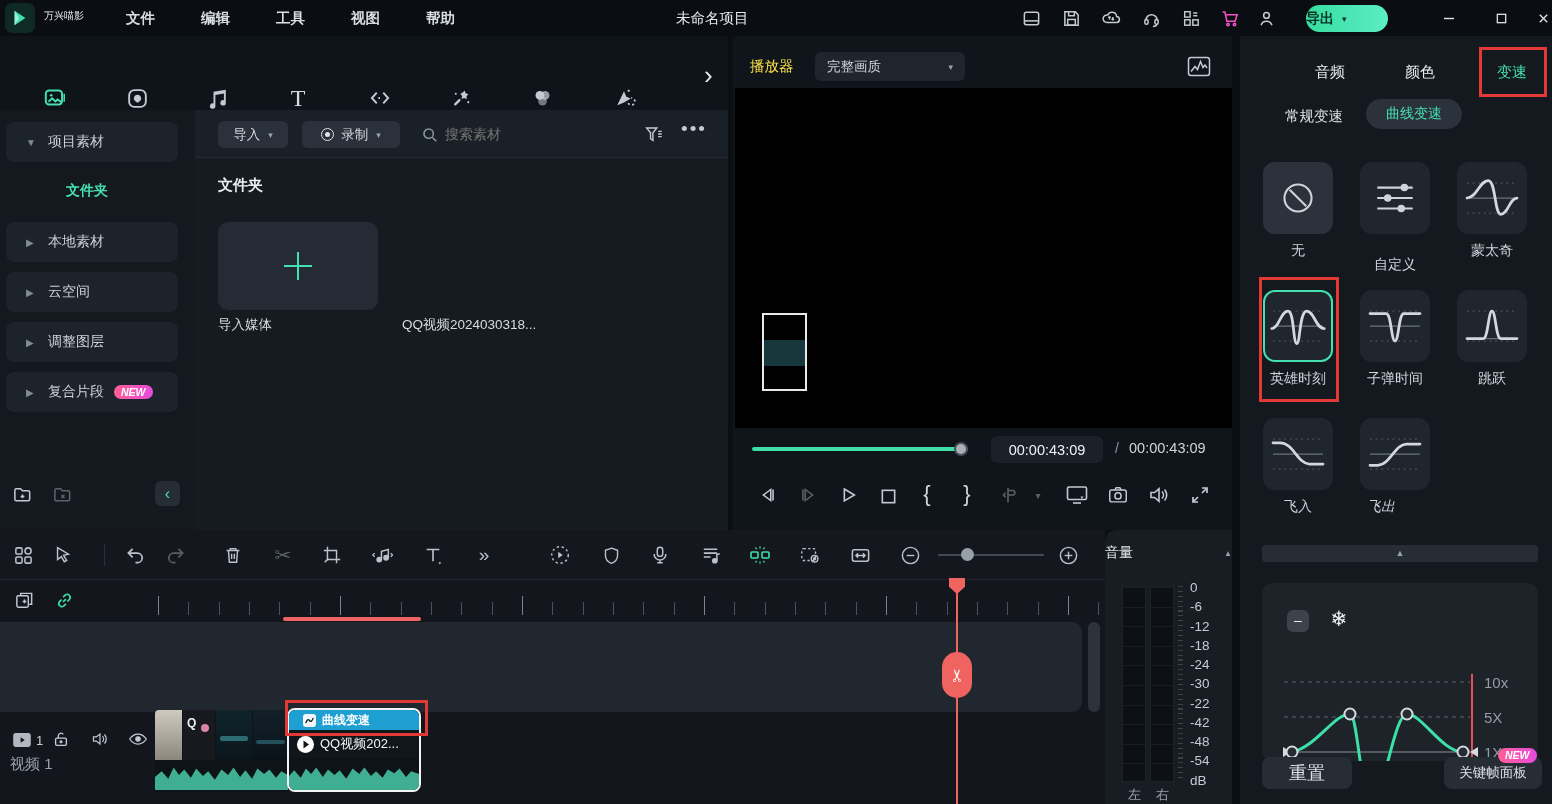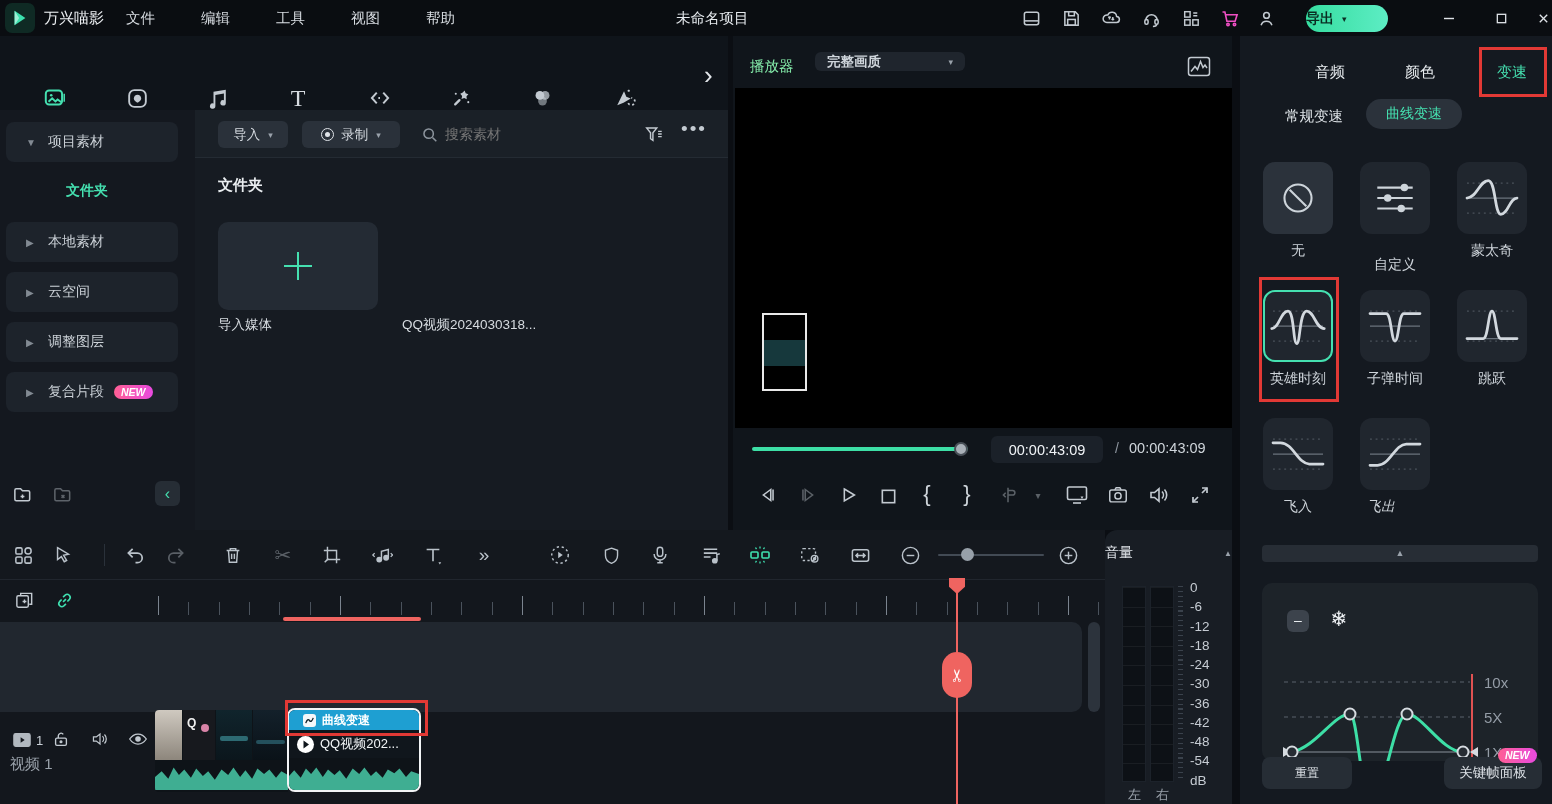--- a/index.html
+++ b/index.html
@@ -42,22 +42,22 @@
 
 <div id="app">
 
   <div class="abs" style="left:0;top:0;width:1552px;height:36px;background:#0a0d11;">
     <div class="abs" style="left:5px;top:3px;width:30px;height:30px;border-radius:7px;background:#0f2a24;display:flex;align-items:center;justify-content:center;">
       <svg width="18" height="18" viewBox="0 0 20 20">
           <path d="M4 2 L16 10 L4 18 Z" fill="#3ce0ae"></path>
           <path d="M4 2 L9 10 L4 18 Z" fill="#9ef0d6"></path>
         </svg>
     </div>
-    <span class="abs" style="left:44px;top:9px;font-size:15px;color:#eef1f4;">万兴喵影</span>
-    <div class="abs flex" style="left:112px;top:0;height:36px;">
+    <span class="abs" style="left:44px;top:9px;font-size:10px;color:#eef1f4;">万兴喵影</span>
+    <div class="abs flex" style="left:112px;top:0;height:36px;font-weight:bold;">
       <span class="menu-item">文件</span>
       <span class="menu-item" style="margin-left:18px;">编辑</span>
       <span class="menu-item" style="margin-left:18px;">工具</span>
       <span class="menu-item" style="margin-left:18px;">视图</span>
       <span class="menu-item" style="margin-left:18px;">帮助</span>
     </div>
     <span class="abs" style="left:676px;top:9px;font-size:14.5px;color:#e6eaee;">未命名项目</span>
 
     <div class="abs ic" style="left:1020px;top:7px;width:22px;height:22px;">
       <svg width="19" height="19" viewBox="0 0 20 20" fill="none" stroke="currentColor" stroke-width="1.6">
@@ -275,22 +275,22 @@
           <line x1="18" y1="4" x2="18" y2="32"></line>
           <line x1="4" y1="18" x2="32" y2="18"></line>
         </svg>
     </div>
     <span class="abs" style="left:23px;top:206px;font-size:13.5px;color:#d6dbe0;">导入媒体</span>
 
     <span class="abs" style="left:207px;top:206px;width:155px;font-size:13.5px;color:#d6dbe0;white-space:nowrap;overflow:hidden;">QQ视频2024030318...</span>
   </div>
 
   <div class="abs" style="left:733px;top:36px;width:499px;height:494px;background:#10151b;">
-    <span class="abs" style="left:17px;top:21px;font-size:14.5px;color:#86efac;">播放器</span>
-    <div class="abs flex" style="left:82px;top:16px;width:150px;height:19px;background:#1f252d;border-radius:6px;padding:0 12px;justify-content:space-between;font-weight:bold;">
+    <span class="abs" style="left:17px;top:21px;font-size:14.5px;color:#fde047;">播放器</span>
+    <div class="abs flex" style="left:82px;top:16px;width:150px;height:29px;background:#1f252d;border-radius:6px;padding:0 12px;justify-content:space-between;">
       <span style="color:#cfd5db;font-size:13.5px;">完整画质</span>
       <span style="font-size:9px;color:#9aa2ab;">▾</span>
     </div>
     <span class="abs ic" style="left:452px;top:17px;width:28px;height:26px;">
       <svg width="24" height="21" viewBox="0 0 24 21" fill="none" stroke="currentColor" stroke-width="1.5">
           <rect x="1.5" y="1.5" width="21" height="18" rx="2.5"></rect>
           <path d="M4 15.5l4-5 2.5 3 3-8 2.5 6 2-2.5 2 3"></path>
         </svg>
     </span>
 
@@ -478,21 +478,21 @@
         <circle cx="68" cy="45" r="5.5" fill="#262c33" stroke="#d6dbe0" stroke-width="2"></circle>
         <circle cx="125" cy="45" r="5.5" fill="#262c33" stroke="#d6dbe0" stroke-width="2"></circle>
         <circle cx="181" cy="83" r="5.5" fill="#262c33" stroke="#d6dbe0" stroke-width="2"></circle>
       </svg>
       <span class="abs" style="left:222px;top:91px;font-size:15px;color:#949ca6;">10x</span>
       <span class="abs" style="left:222px;top:126px;font-size:15px;color:#949ca6;">5X</span>
       <span class="abs" style="left:222px;top:161px;font-size:15px;color:#949ca6;">1X</span>
     </div>
 
     <div class="abs flex" style="left:22px;top:721px;width:90px;height:32px;background:#262d35;border-radius:8px;justify-content:center;">
-      <span style="font-size:12px;color:#dde2e7;">重置</span>
+      <span style="font-size:18px;color:#dde2e7;">重置</span>
     </div>
     <div class="abs flex" style="left:204px;top:721px;width:98px;height:32px;background:#262d35;border-radius:8px;justify-content:center;">
       <span style="font-size:13.5px;color:#dde2e7;">关键帧面板</span>
     </div>
     <span class="new-badge abs" style="left:258px;top:712px;z-index:5;">NEW</span>
   </div>
 
   <div class="abs" style="left:0;top:530px;width:1105px;height:50px;background:#14181e;border-bottom:1px solid #21262e;"></div>
 
   <div class="tbi" style="left:10px;">
@@ -725,21 +725,21 @@
   <div class="meter-bar" style="left:1122px;"></div>
   <div class="meter-bar" style="left:1150px;"></div>
   <div class="abs" style="left:1178px;top:586px;width:5px;height:196px;background:repeating-linear-gradient(180deg,#3a424c 0 1px,transparent 1px 4.9px);"></div>
   <div class="abs" style="left:1190px;top:581px;height:206px;display:flex;flex-direction:column;justify-content:space-between;font-size:13.5px;color:#c6ccd3;line-height:1;">
     <span>0</span>
     <span>-6</span>
     <span>-12</span>
     <span>-18</span>
     <span>-24</span>
     <span>-30</span>
-    <span>-36</span>
+    <span>-22</span>
     <span>-42</span>
     <span>-48</span>
     <span>-54</span>
     <span>dB</span>
   </div>
   <span class="abs" style="left:1128px;top:786px;font-size:13px;color:#9aa2ab;">左</span>
   <span class="abs" style="left:1156px;top:786px;font-size:13px;color:#9aa2ab;">右</span>
 
   <div class="red-box" style="left:1479px;top:47px;width:68px;height:50px;"></div>
   <div class="red-box" style="left:1259px;top:277px;width:80px;height:125px;"></div>

